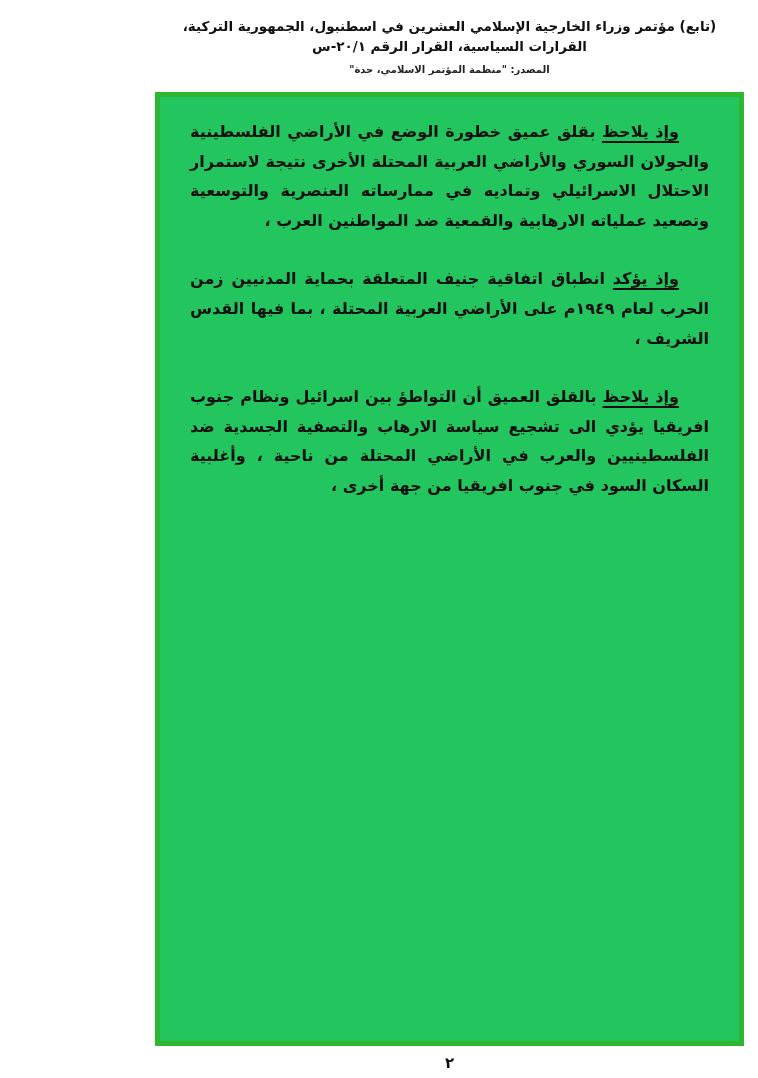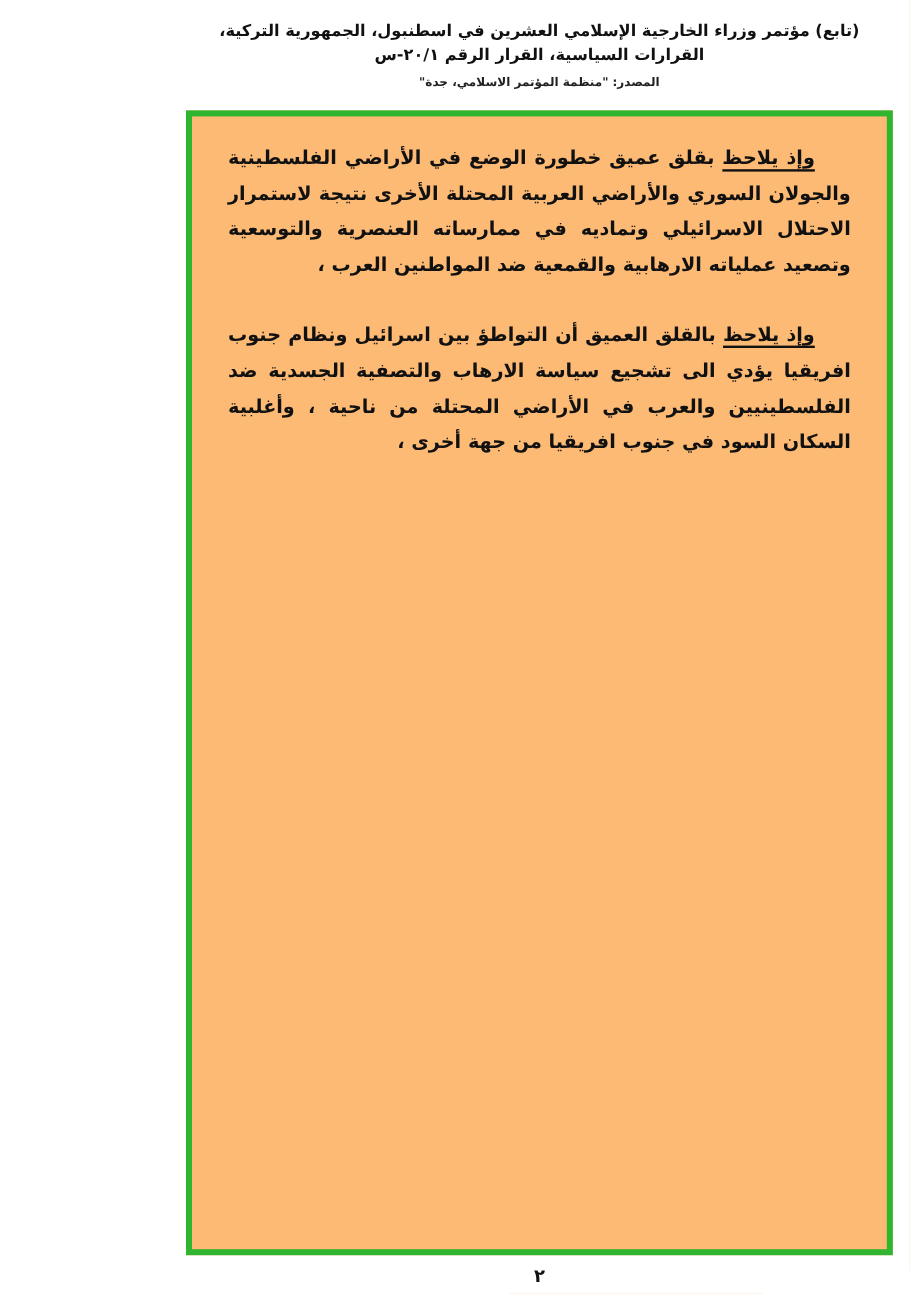--- a/index.html
+++ b/index.html
@@ -33,21 +33,21 @@
   .header-line2{
     font-size:10px;
     font-weight:bold;
     margin-top:7px;
     color:#222;
   }
   .content-box{
     position:absolute;
     top:92px; right:14px; left:14px; bottom:32px;
     border:5px solid var(--green);
-    background:#fdba74;
+    background:#22c55e;
   }
   .content-inner{
     padding:20px 30px 10px 30px;
     font-size:16px;
     font-weight:bold;
     line-height:1.85;
     text-align:justify;
     text-justify:inter-word;
     color:var(--ink);
   }
@@ -78,20 +78,21 @@
   <div class="header">
     <div class="header-line1">(تابع) مؤتمر وزراء الخارجية الإسلامي العشرين في اسطنبول، الجمهورية التركية، القرارات السياسية، القرار الرقم ٢٠/١-س</div>
     <div class="header-line2">المصدر: "منظمة المؤتمر الاسلامي، جدة"</div>
   </div>
 
   <div class="content-box">
     <div class="content-inner">
 
       <p class="para"><span class="lead">وإذ يلاحظ</span><span> بقلق عميق خطورة الوضع في الأراضي الفلسطينية والجولان السوري والأراضي العربية المحتلة الأخرى نتيجة لاستمرار الاحتلال الاسرائيلي وتماديه في ممارساته العنصرية والتوسعية وتصعيد عملياته الارهابية والقمعية ضد المواطنين العرب ،</span></p>
 
+      <p class="para"><span class="lead">وإذ يؤكد</span><span> انطباق اتفاقية جنيف المتعلقة بحماية المدنيين زمن الحرب لعام ١٩٤٩م على الأراضي العربية المحتلة ، بما فيها القدس الشريف ،</span></p>
 
 
 
 
 
       <p class="para"><span class="lead">وإذ يلاحظ</span><span> بالقلق العميق أن التواطؤ بين اسرائيل ونظام جنوب افريقيا يؤدي الى تشجيع سياسة الارهاب والتصفية الجسدية ضد الفلسطينيين والعرب في الأراضي المحتلة من ناحية ، وأغلبية السكان السود في جنوب افريقيا من جهة أخرى ،</span></p>
 
     </div>
   </div>
 

